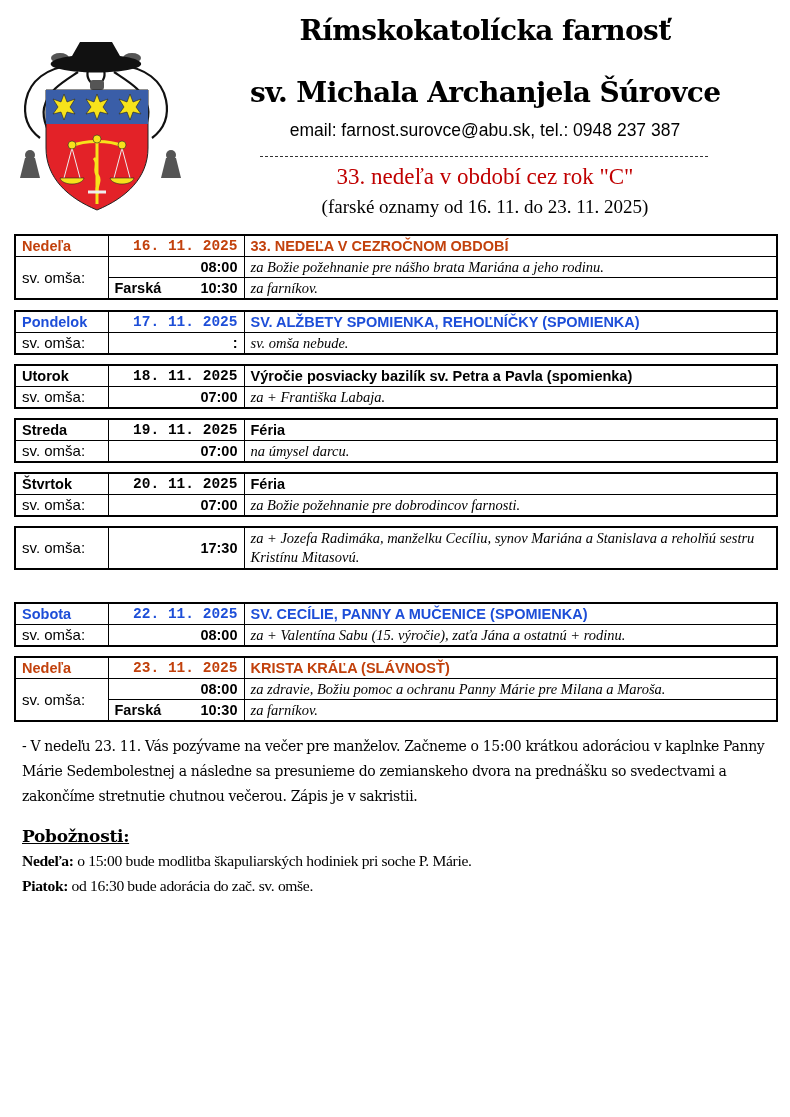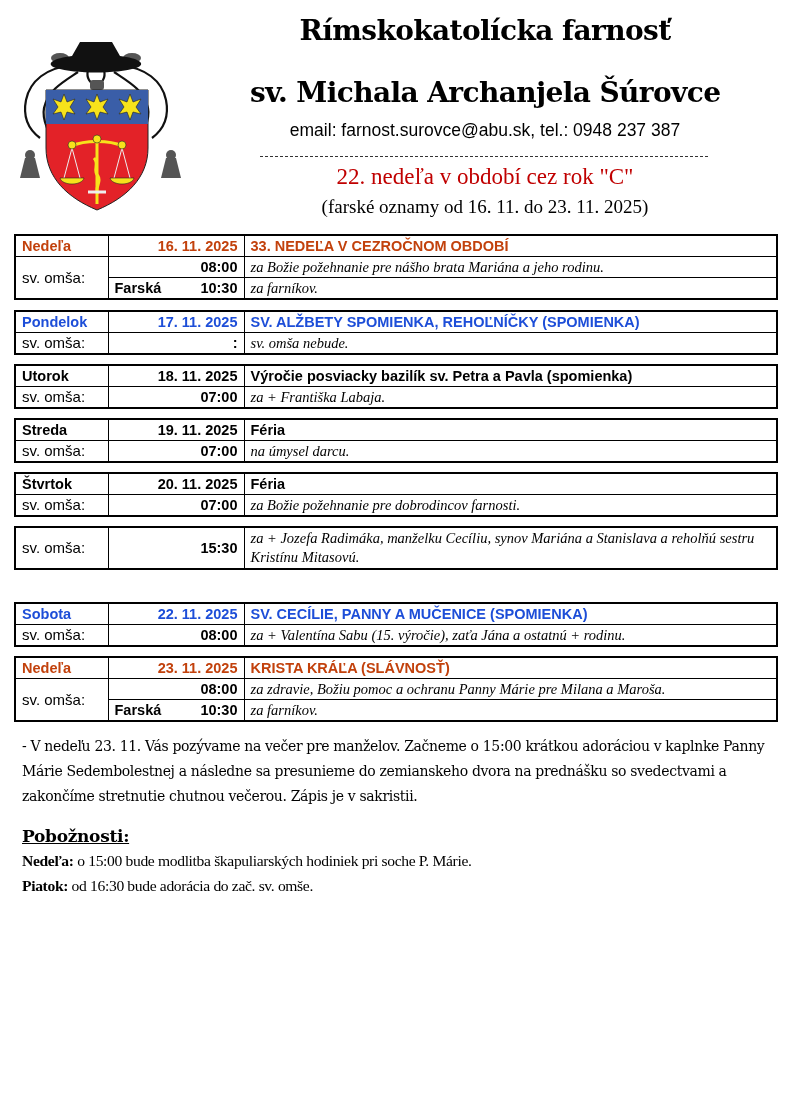--- a/index.html
+++ b/index.html
@@ -10,21 +10,21 @@
   .h-title2 { top:76px; font-family:"DejaVu Serif", serif; font-weight:bold; font-size:28px; letter-spacing:-0.6px; }
   .h-contact { top:120px; font-family:"Liberation Sans", sans-serif; font-size:17.5px; }
   .h-dash { position:absolute; left:260px; top:156px; width:448px; border-top:1px dashed #333; height:0; }
   .h-sub { top:164px; font-family:"Liberation Serif", serif; font-size:23px; color:#c00000; }
   .h-range { top:196px; font-family:"Liberation Serif", serif; font-size:19px; }
 
   table.day { position:absolute; left:14px; width:762px; border-collapse:collapse; border:2px solid #000; table-layout:fixed; font-family:"Liberation Sans", sans-serif; font-size:14.5px; }
   table.day td { border:1px solid #000; padding:0 6px; height:20px; line-height:20px; vertical-align:middle; white-space:nowrap; overflow:hidden; }
   col.c1 { width:93px; } col.c2 { width:136px; } col.c3 { width:533px; }
   .hd td { font-weight:bold; }
-  .date { text-align:right; }
+  .date { text-align:right;font-family:Liberation Mono, monospace; }
   .time { text-align:right; font-weight:bold; }
   .note { font-family:"Liberation Serif", serif; font-style:italic; font-size:14.5px; }
   .note.wrap { white-space:normal; line-height:19px; }
   .lbl { font-size:15px; }
   .farska { display:flex; justify-content:space-between; }
   .red { color:#c2410c; }
   .blue { color:#1d4ed8; }
 
   .notice { position:absolute; left:22px; top:734px; width:750px; font-family:"DejaVu Serif", serif; font-size:14px; line-height:25px; letter-spacing:-0.35px; }
   .pob-title { position:absolute; left:22px; top:826px; font-family:"DejaVu Serif", serif; font-weight:bold; font-size:17px; text-decoration:underline; letter-spacing:-0.3px; }
@@ -83,21 +83,21 @@
       <circle cx="114" cy="117" r="4"></circle>
       <circle cx="89" cy="111" r="4"></circle>
   </g>
   <path d="M80 164 L98 164" stroke="#eee" stroke-width="3"></path>
 </svg>
 
 <div class="hdr h-title1">Rímskokatolícka farnosť</div>
 <div class="hdr h-title2">sv. Michala Archanjela Šúrovce</div>
 <div class="hdr h-contact">email: farnost.surovce@abu.sk, tel.: 0948 237 387</div>
 <div class="h-dash"></div>
-<div class="hdr h-sub">22. nedeľa v období cez rok "C"</div>
+<div class="hdr h-sub">33. nedeľa v období cez rok "C"</div>
 <div class="hdr h-range">(farské oznamy od 16. 11. do 23. 11. 2025)</div>
 
 <table class="day" style="top:234px;">
   <colgroup>
       <col class="c1">
       <col class="c2">
       <col class="c3">
     </colgroup>
   <tbody>
       <tr class="hd red">
@@ -204,21 +204,21 @@
 
 <table class="day" style="top:526px;">
   <colgroup>
       <col class="c1">
       <col class="c2">
       <col class="c3">
     </colgroup>
   <tbody>
   <tr>
     <td class="lbl" style="height:40px;">sv. omša:</td>
-    <td class="time">15:30</td>
+    <td class="time">17:30</td>
     <td class="note wrap">za + Jozefa Radimáka, manželku Cecíliu, synov Mariána a Stanislava a reholňú sestru Kristínu Mitasovú.</td>
   </tr>
 </tbody>
   </table>
 
 <table class="day" style="top:602px;">
   <colgroup>
       <col class="c1">
       <col class="c2">
       <col class="c3">

